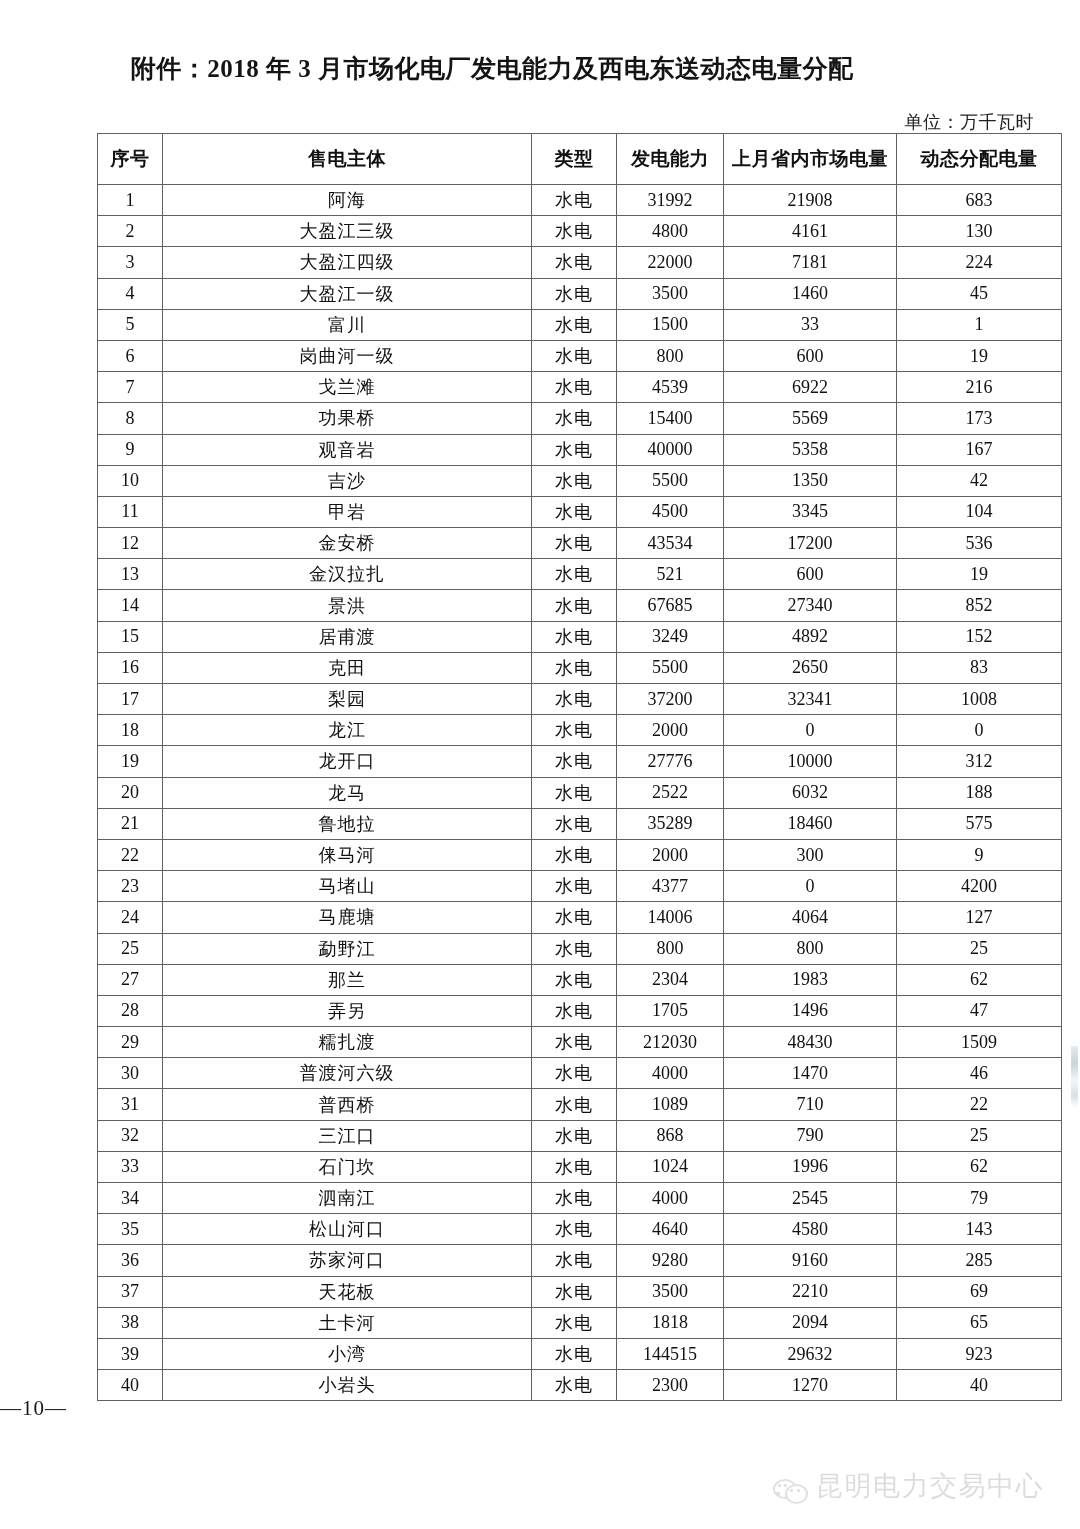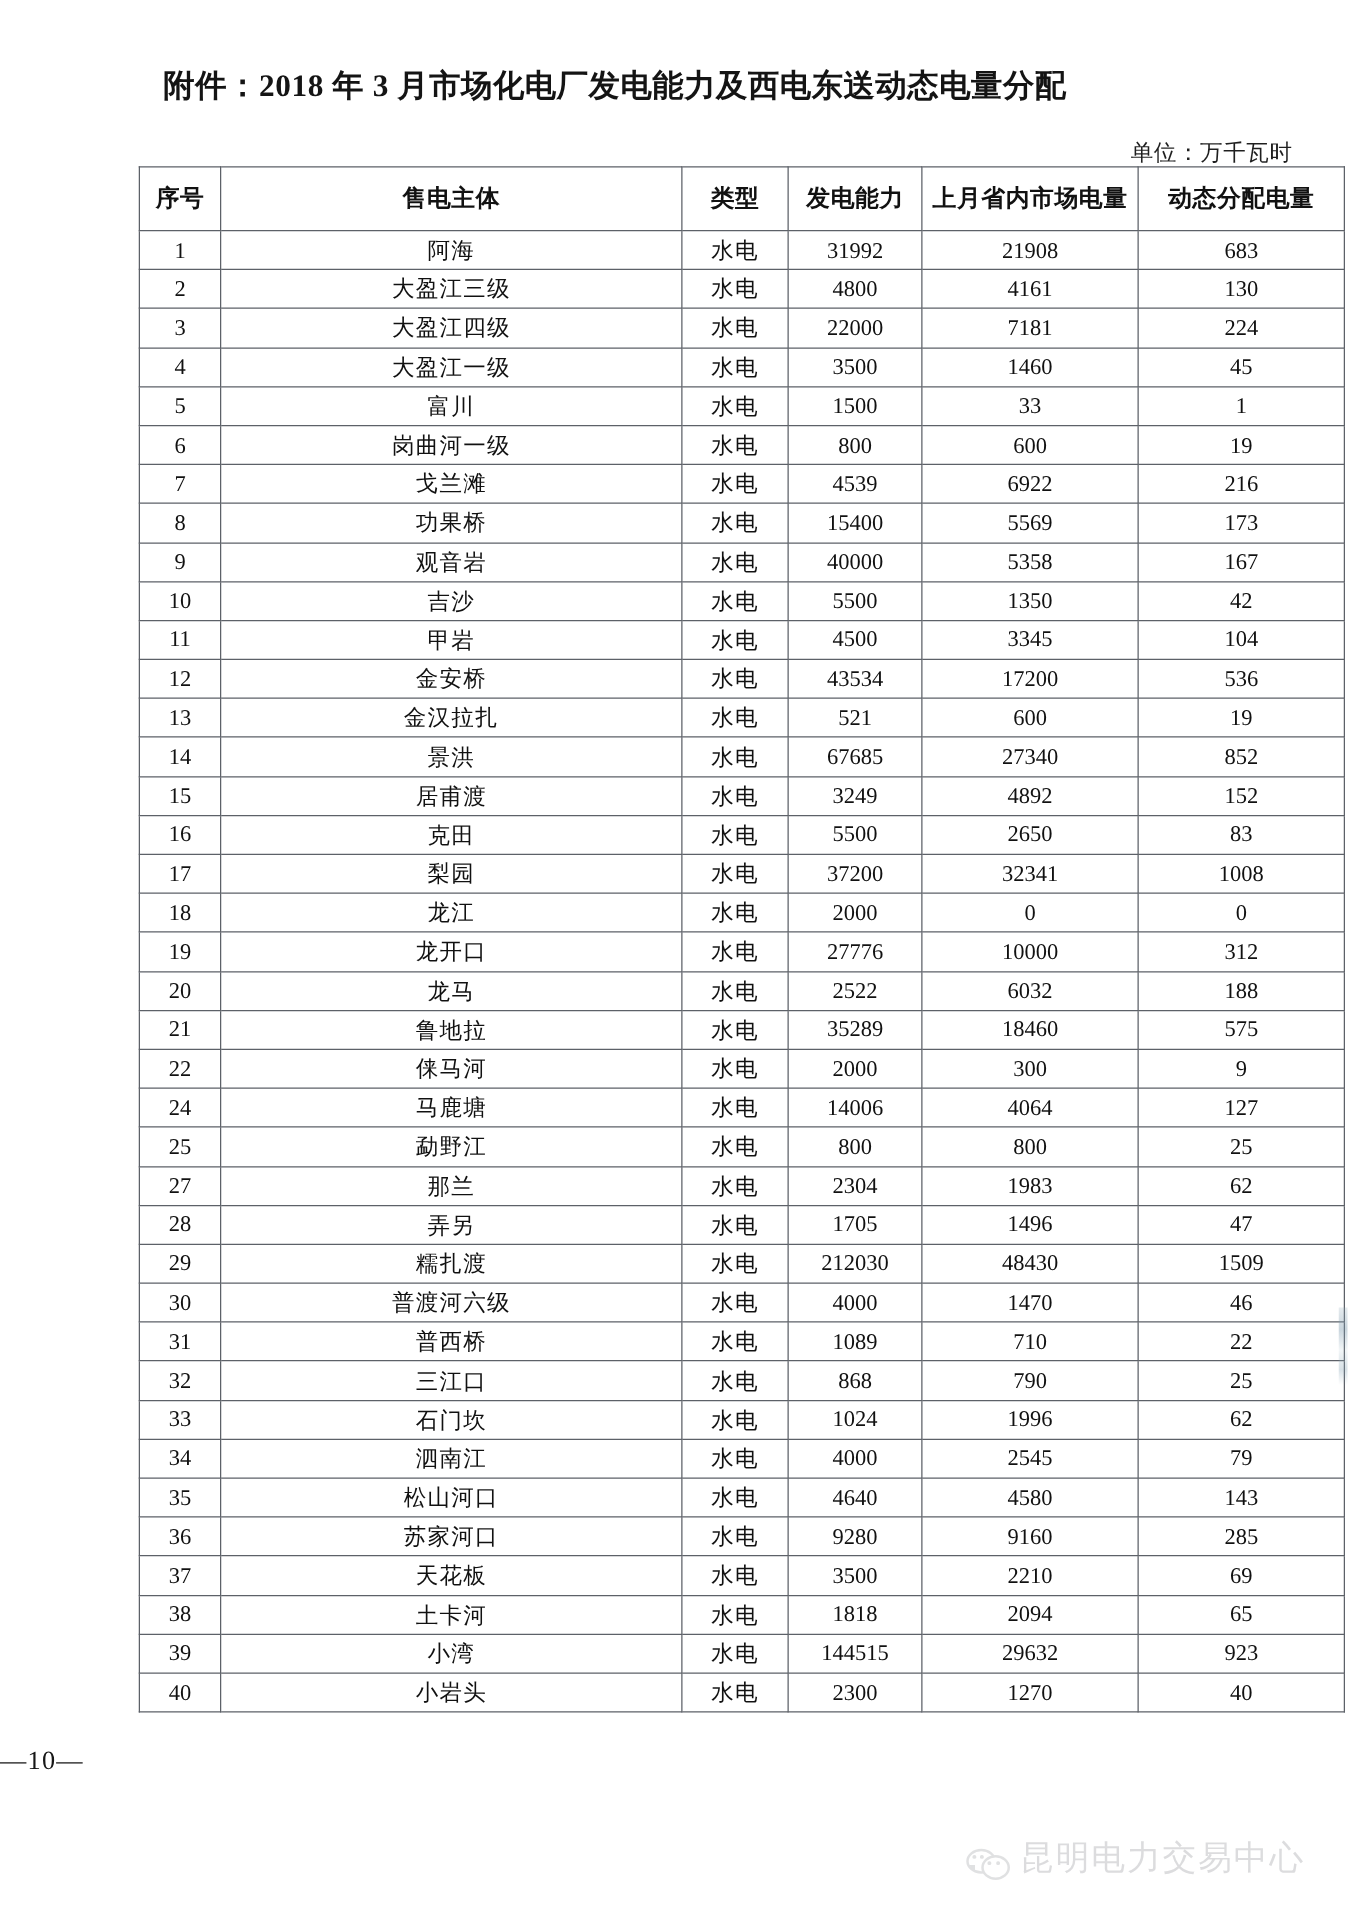--- a/index.html
+++ b/index.html
@@ -37,21 +37,21 @@
     top: 110px;
     font-size: 18px;
     color: #1f1f1f;
     letter-spacing: 0.5px;
     margin-left: 44px;
   }
 
   
   .table-wrap {
     position: absolute;
-    left: 94px;
+    left: 80px;
     top: 133px;
     width: 958px;
     padding-left: 17px;
   }
   table.sheet {
     border-collapse: collapse;
     width: 958px;
     table-layout: fixed;
   }
   table.sheet th,
@@ -361,20 +361,28 @@
         </tr>
         <tr>
           <td class="c-idx">22</td>
           <td class="c-name">俫马河</td>
           <td class="c-type">水电</td>
           <td class="c-cap">2000</td>
           <td class="c-prev">300</td>
           <td class="c-alloc">9</td>
         </tr>
         <tr>
+          <td class="c-idx">23</td>
+          <td class="c-name">马堵山</td>
+          <td class="c-type">水电</td>
+          <td class="c-cap">4377</td>
+          <td class="c-prev">0</td>
+          <td class="c-alloc">4200</td>
+        </tr>
+        <tr>
           <td class="c-idx">24</td>
           <td class="c-name">马鹿塘</td>
           <td class="c-type">水电</td>
           <td class="c-cap">14006</td>
           <td class="c-prev">4064</td>
           <td class="c-alloc">127</td>
         </tr>
         <tr>
           <td class="c-idx">25</td>
           <td class="c-name">勐野江</td>

